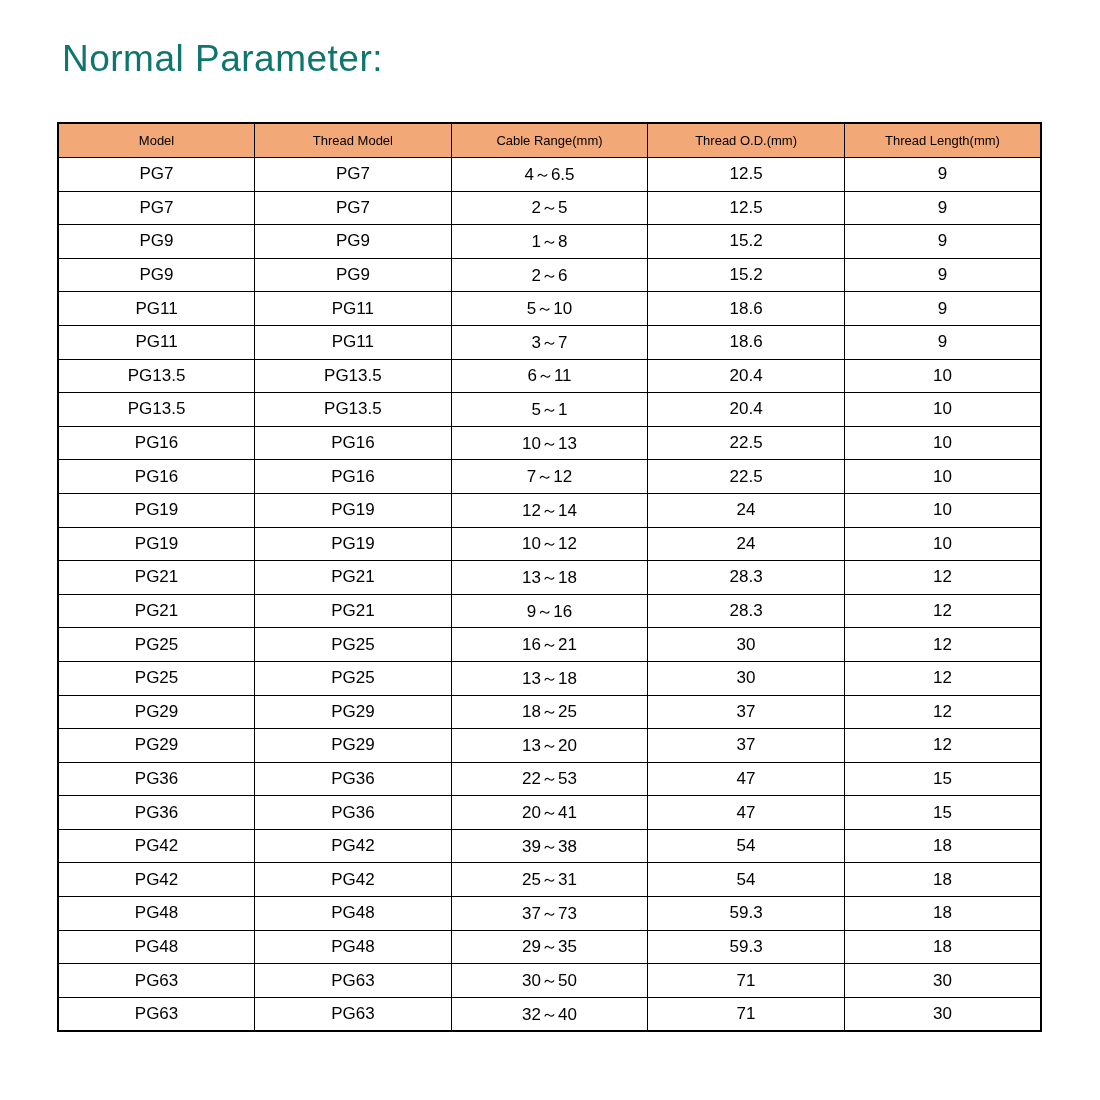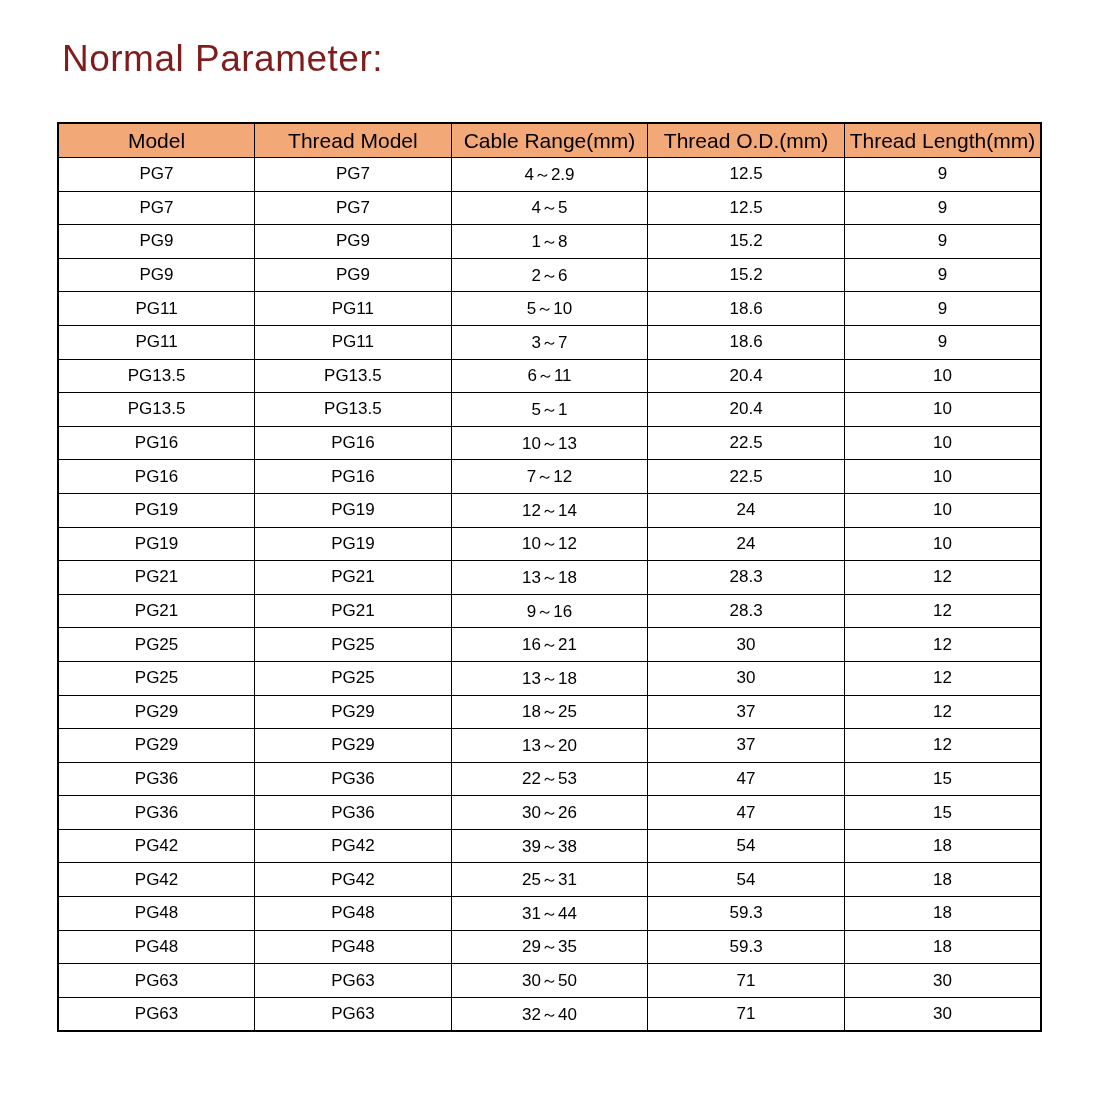--- a/index.html
+++ b/index.html
@@ -16,37 +16,37 @@
     color: #000000;
     overflow: hidden;
   }
   .title {
     position: absolute;
     left: 62px;
     top: 38px;
     font-size: 37px;
     font-weight: 400;
     letter-spacing: 0.5px;
-    color: #7f1d1d;
+    color: #0f766e;
     line-height: 1.15;
   }
   table.params {
     position: absolute;
     left: 57px;
     top: 122px;
     width: 985px;
     border-collapse: collapse;
     table-layout: fixed;
     border: 2px solid var(--border-color, #000);
   }
   table.params th {
     background: var(--header-bg, #F3A877);
     border: 1px solid var(--border-color, #000);
     height: 33px;
-    font-size: 21px;
+    font-size: 13px;
     font-weight: 400;
     text-align: center;
     vertical-align: middle;
     padding: 0 2px;
     color: #000000;
   }
   table.params td {
     border: 1px solid var(--border-color, #000);
     height: 32.6px;
     font-size: 17px;
@@ -70,28 +70,28 @@
           <th>Thread Model</th>
           <th>Cable Range(mm)</th>
           <th>Thread O.D.(mm)</th>
           <th>Thread Length(mm)</th>
         </tr>
     </thead>
     <tbody>
         <tr>
           <td>PG7</td>
           <td>PG7</td>
-          <td>4～2.9</td>
+          <td>4～6.5</td>
           <td>12.5</td>
           <td>9</td>
         </tr>
         <tr>
           <td>PG7</td>
           <td>PG7</td>
-          <td>4～5</td>
+          <td>2～5</td>
           <td>12.5</td>
           <td>9</td>
         </tr>
         <tr>
           <td>PG9</td>
           <td>PG9</td>
           <td>1～8</td>
           <td>15.2</td>
           <td>9</td>
         </tr>
@@ -203,42 +203,42 @@
         <tr>
           <td>PG36</td>
           <td>PG36</td>
           <td>22～53</td>
           <td>47</td>
           <td>15</td>
         </tr>
         <tr>
           <td>PG36</td>
           <td>PG36</td>
-          <td>30～26</td>
+          <td>20～41</td>
           <td>47</td>
           <td>15</td>
         </tr>
         <tr>
           <td>PG42</td>
           <td>PG42</td>
           <td>39～38</td>
           <td>54</td>
           <td>18</td>
         </tr>
         <tr>
           <td>PG42</td>
           <td>PG42</td>
           <td>25～31</td>
           <td>54</td>
           <td>18</td>
         </tr>
         <tr>
           <td>PG48</td>
           <td>PG48</td>
-          <td>31～44</td>
+          <td>37～73</td>
           <td>59.3</td>
           <td>18</td>
         </tr>
         <tr>
           <td>PG48</td>
           <td>PG48</td>
           <td>29～35</td>
           <td>59.3</td>
           <td>18</td>
         </tr>

